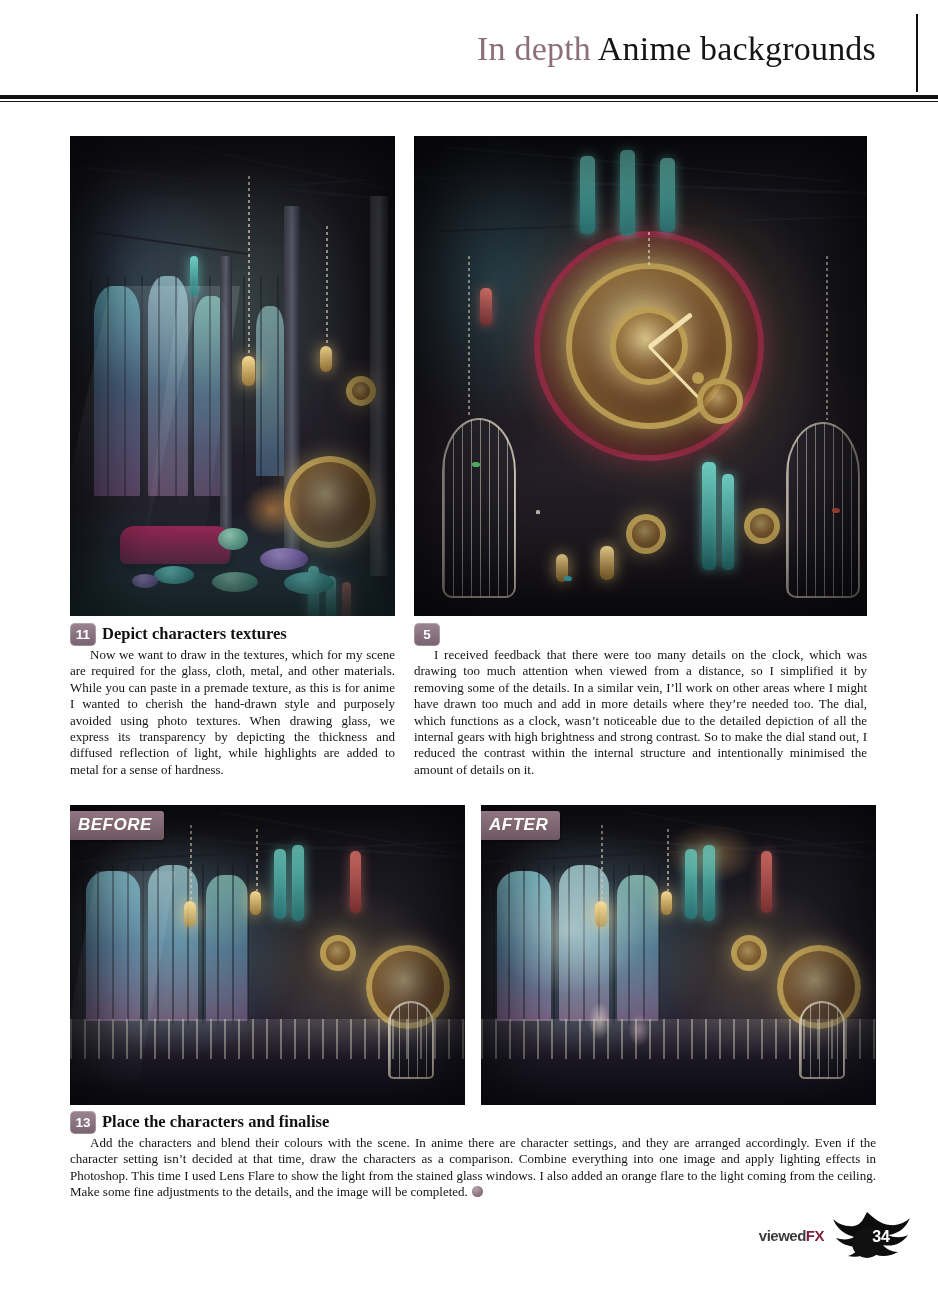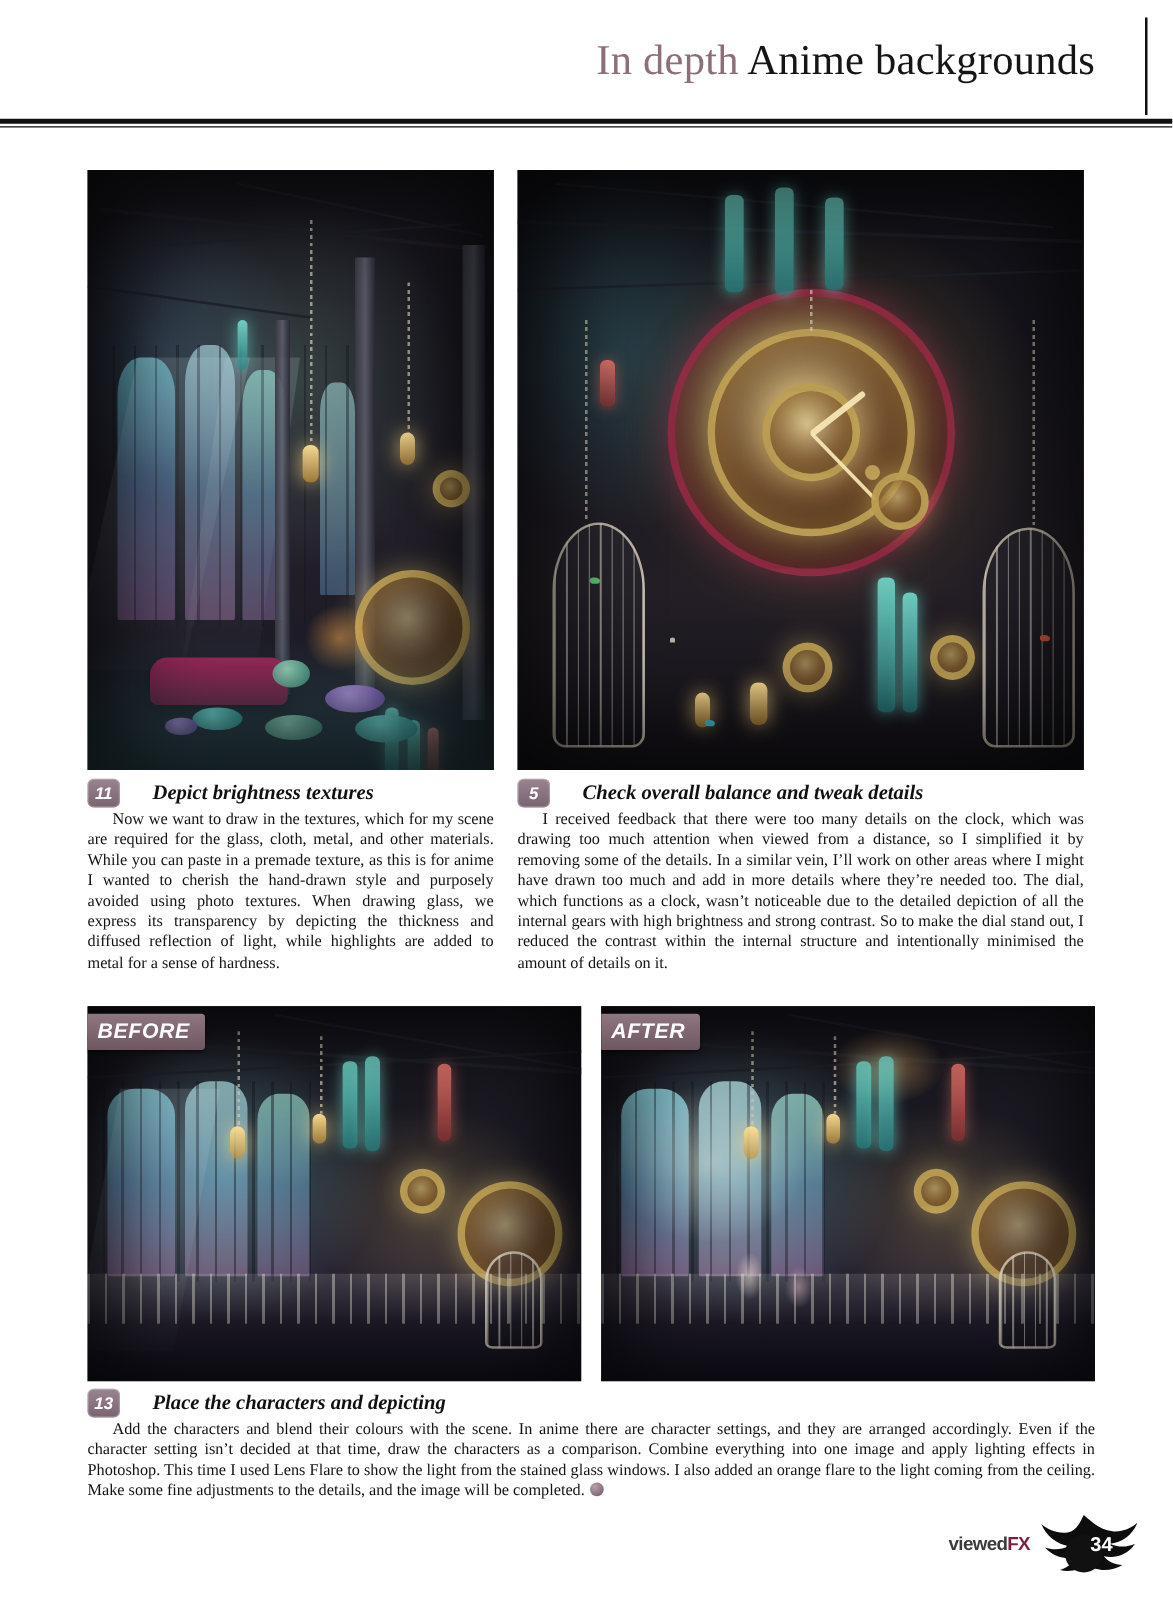--- a/index.html
+++ b/index.html
@@ -194,23 +194,22 @@
 
   
   .step { position:absolute; }
   .step-head {
     font-family: "Liberation Serif", serif;
     font-weight: bold;
     font-size: 16.5px;
     color: #111;
     line-height: 20px;
     margin: 0 0 1px 0;
-    padding-left: 52px;
+    padding-left: 32px;
     min-height: 22px;
-    font-style: italic;
   }
   .step-num {
     position:absolute;
     left: 0; top: -1px;
     width: 26px; height: 23px;
     border-radius: 5px;
     background: linear-gradient(180deg, #9a8490, #7a6370);
     color: #fff;
     font-family: "Liberation Sans", sans-serif;
     font-weight: bold;
@@ -381,29 +380,28 @@
     <div class="bird" style="left:58px; top:326px; background:#59c46f;"></div>
     <div class="bird" style="left:418px; top:372px; background:#d8563f;"></div>
 
     <div class="layer" style="box-shadow: inset 0 0 80px 26px rgba(0,0,0,.72);"></div>
   </div>
 </div>
 
 <div class="step" style="left:70px; top:624px; width:325px;">
   <div class="step-head" style="position:relative;">
     <span class="step-num">11</span>
-    <span>Depict brightness textures</span>
+    <span>Depict characters textures</span>
   </div>
   <div class="step-body">Now we want to draw in the textures, which for my scene are required for the glass, cloth, metal, and other materials. While you can paste in a premade texture, as this is for anime I wanted to cherish the hand-drawn style and purposely avoided using photo textures. When drawing glass, we express its transparency by depicting the thickness and diffused reflection of light, while highlights are added to metal for a sense of hardness.</div>
 </div>
 
 <div class="step" style="left:414px; top:624px; width:453px;">
   <div class="step-head" style="position:relative;">
     <span class="step-num">5</span>
-    <span>Check overall balance and tweak details</span>
   </div>
   <div class="step-body">I received feedback that there were too many details on the clock, which was drawing too much attention when viewed from a distance, so I simplified it by removing some of the details. In a similar vein, I’ll work on other areas where I might have drawn too much and add in more details where they’re needed too. The dial, which functions as a clock, wasn’t noticeable due to the detailed depiction of all the internal gears with high brightness and strong contrast. So to make the dial stand out, I reduced the contrast within the internal structure and intentionally minimised the amount of details on it.</div>
 </div>
 
 <div class="fig" style="left:70px; top:805px; width:395px; height:300px;">
   <div class="art scene-bg3">
     <div class="layer">
       <div class="truss" style="left:0; top:24px; width:400px; height:3px; transform:rotate(4deg);"></div>
       <div class="truss" style="left:0; top:56px; width:400px; height:2px; transform:rotate(-3deg);"></div>
       <div class="truss" style="left:150px; top:6px; width:250px; height:2px; transform:rotate(10deg);"></div>
@@ -482,21 +480,21 @@
         radial-gradient(ellipse 4% 9% at 30% 72%, rgba(250,235,220,.55), rgba(0,0,0,0) 70%),
         radial-gradient(ellipse 4% 8% at 40% 75%, rgba(240,200,210,.45), rgba(0,0,0,0) 70%);"></div>
     <div class="layer" style="box-shadow: inset 0 0 60px 20px rgba(0,0,0,.66);"></div>
   </div>
   <div class="tagbadge" style="left:-4px; top:6px;">AFTER</div>
 </div>
 
 <div class="step" style="left:70px; top:1112px; width:806px;">
   <div class="step-head" style="position:relative;">
     <span class="step-num">13</span>
-    <span>Place the characters and depicting</span>
+    <span>Place the characters and finalise</span>
   </div>
   <div class="step-body"><span>Add the characters and blend their colours with the scene. In anime there are character settings, and they are arranged accordingly. Even if the character setting isn’t decided at that time, draw the characters as a comparison. Combine everything into one image and apply lighting effects in Photoshop. This time I used Lens Flare to show the light from the stained glass windows. I also added an orange flare to the light coming from the ceiling. Make some fine adjustments to the details, and the image will be completed.</span><span class="endmark"></span></div>
 </div>
 
 <div class="footer-logo">
   <span>viewed</span><span class="fx">FX</span>
 </div>
 <div class="footer-bird">
   <svg viewBox="0 0 86 52" width="86" height="52" aria-hidden="true">
     <g fill="#0d0d0d">

